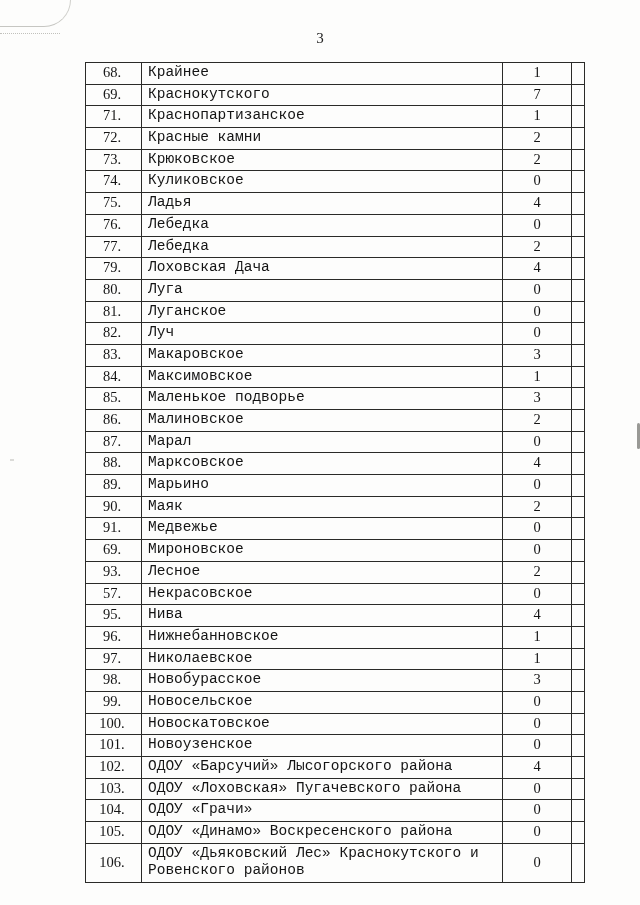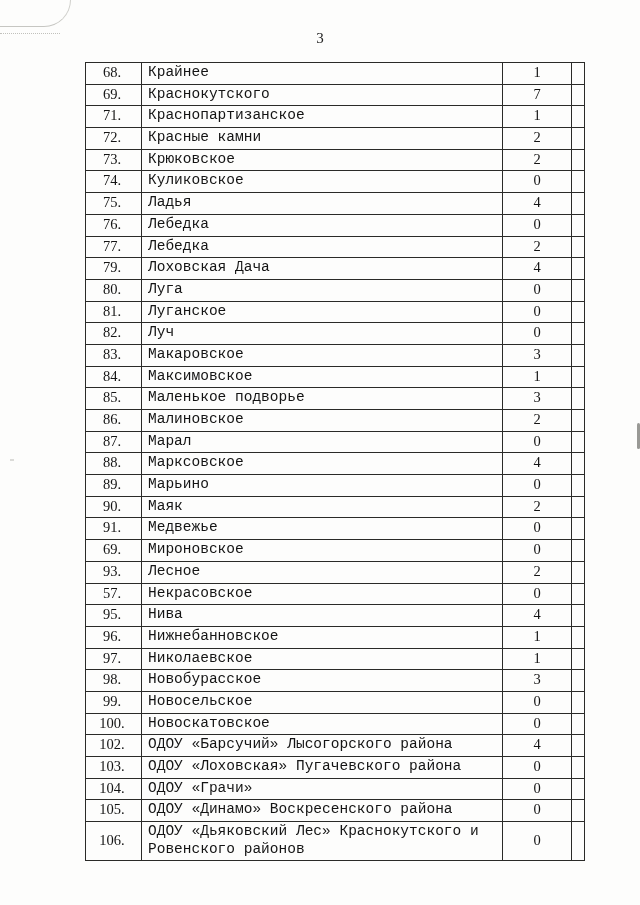--- a/index.html
+++ b/index.html
@@ -226,20 +226,26 @@
         <td class="c-val">0</td>
         <td class="c-edge"></td>
       </tr>
       <tr>
         <td class="c-num">100.</td>
         <td class="c-name">Новоскатовское</td>
         <td class="c-val">0</td>
         <td class="c-edge"></td>
       </tr>
       <tr>
+        <td class="c-num">101.</td>
+        <td class="c-name">Новоузенское</td>
+        <td class="c-val">0</td>
+        <td class="c-edge"></td>
+      </tr>
+      <tr>
         <td class="c-num">102.</td>
         <td class="c-name">ОДОУ «Барсучий» Лысогорского района</td>
         <td class="c-val">4</td>
         <td class="c-edge"></td>
       </tr>
       <tr>
         <td class="c-num">103.</td>
         <td class="c-name">ОДОУ «Лоховская» Пугачевского района</td>
         <td class="c-val">0</td>
         <td class="c-edge"></td>

